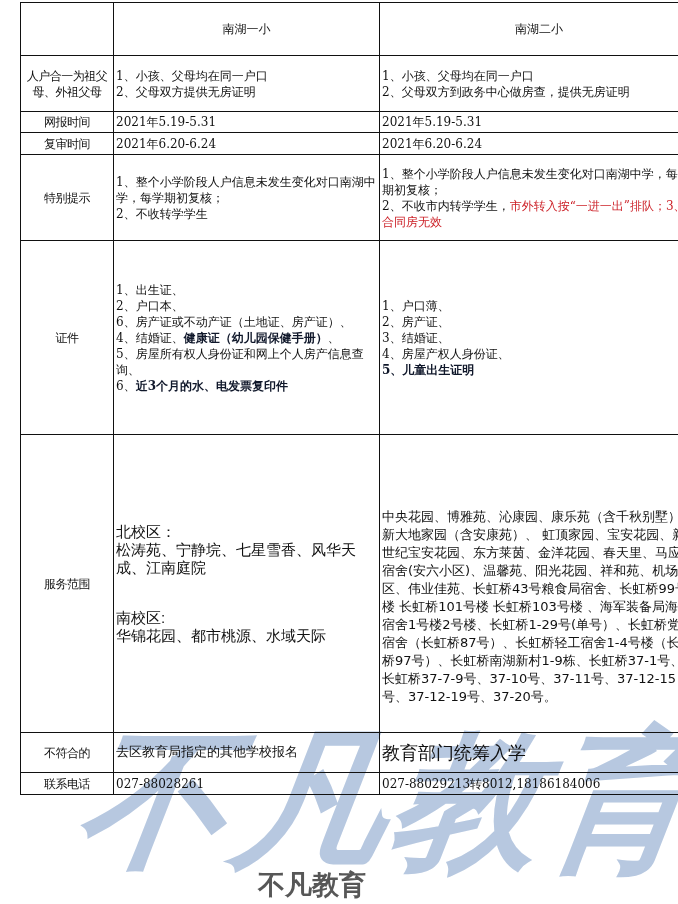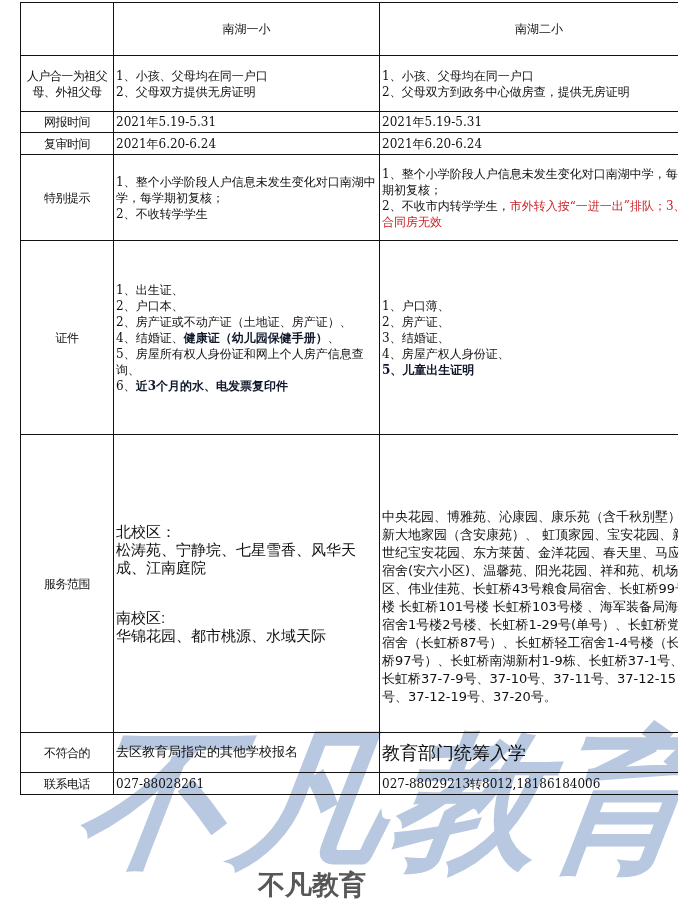--- a/index.html
+++ b/index.html
@@ -87,21 +87,21 @@
     <td class="val">
       <span class="line">1、整个小学阶段人户信息未发生变化对口南湖中学，每学期初复核；</span>
       <span class="line"><span>2、不收市内转学学生，</span><span class="red">市外转入按“一进一出”排队；3、合同房无效</span></span>
     </td>
   </tr>
   <tr style="height:194px">
     <td class="label">证件</td>
     <td class="val">
       <span class="line">1、出生证、</span>
       <span class="line">2、户口本、</span>
-      <span class="line">2、房产证或不动产证（土地证、房产证）、</span>
+      <span class="line">6、房产证或不动产证（土地证、房产证）、</span>
       <span class="line"><span>4、结婚证、</span><span class="redb">健康证（幼儿园保健手册）</span><span>、</span></span>
       <span class="line">5、房屋所有权人身份证和网上个人房产信息查询、</span>
       <span class="line"><span>6、</span><span class="redb">近3个月的水、电发票复印件</span></span>
     </td>
     <td class="val">
       <span class="line">1、户口薄、</span>
       <span class="line">2、房产证、</span>
       <span class="line">3、结婚证、</span>
       <span class="line">4、房屋产权人身份证、</span>
       <span class="line redb">5、儿童出生证明</span>

